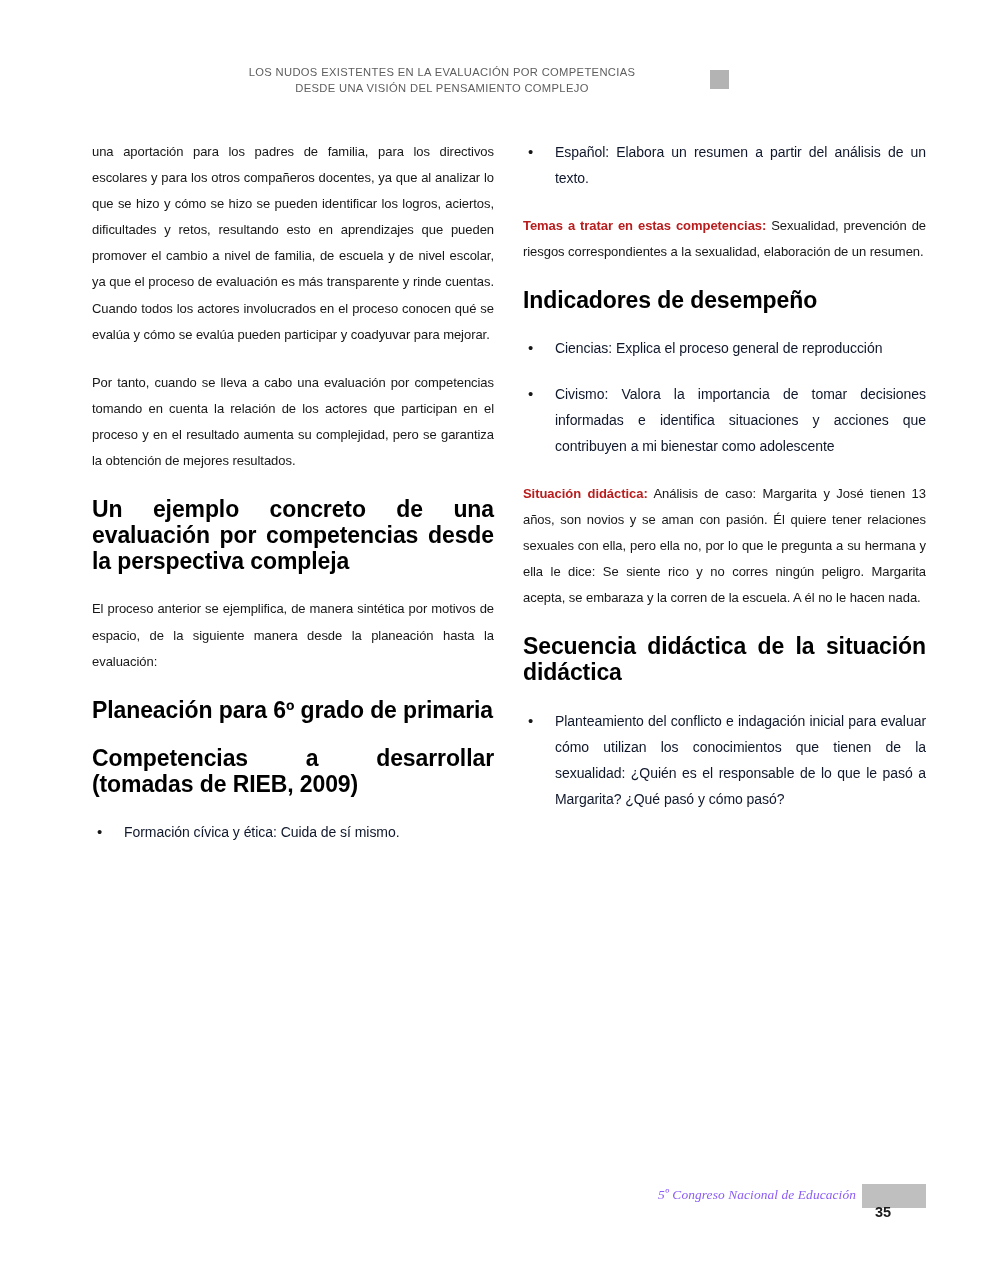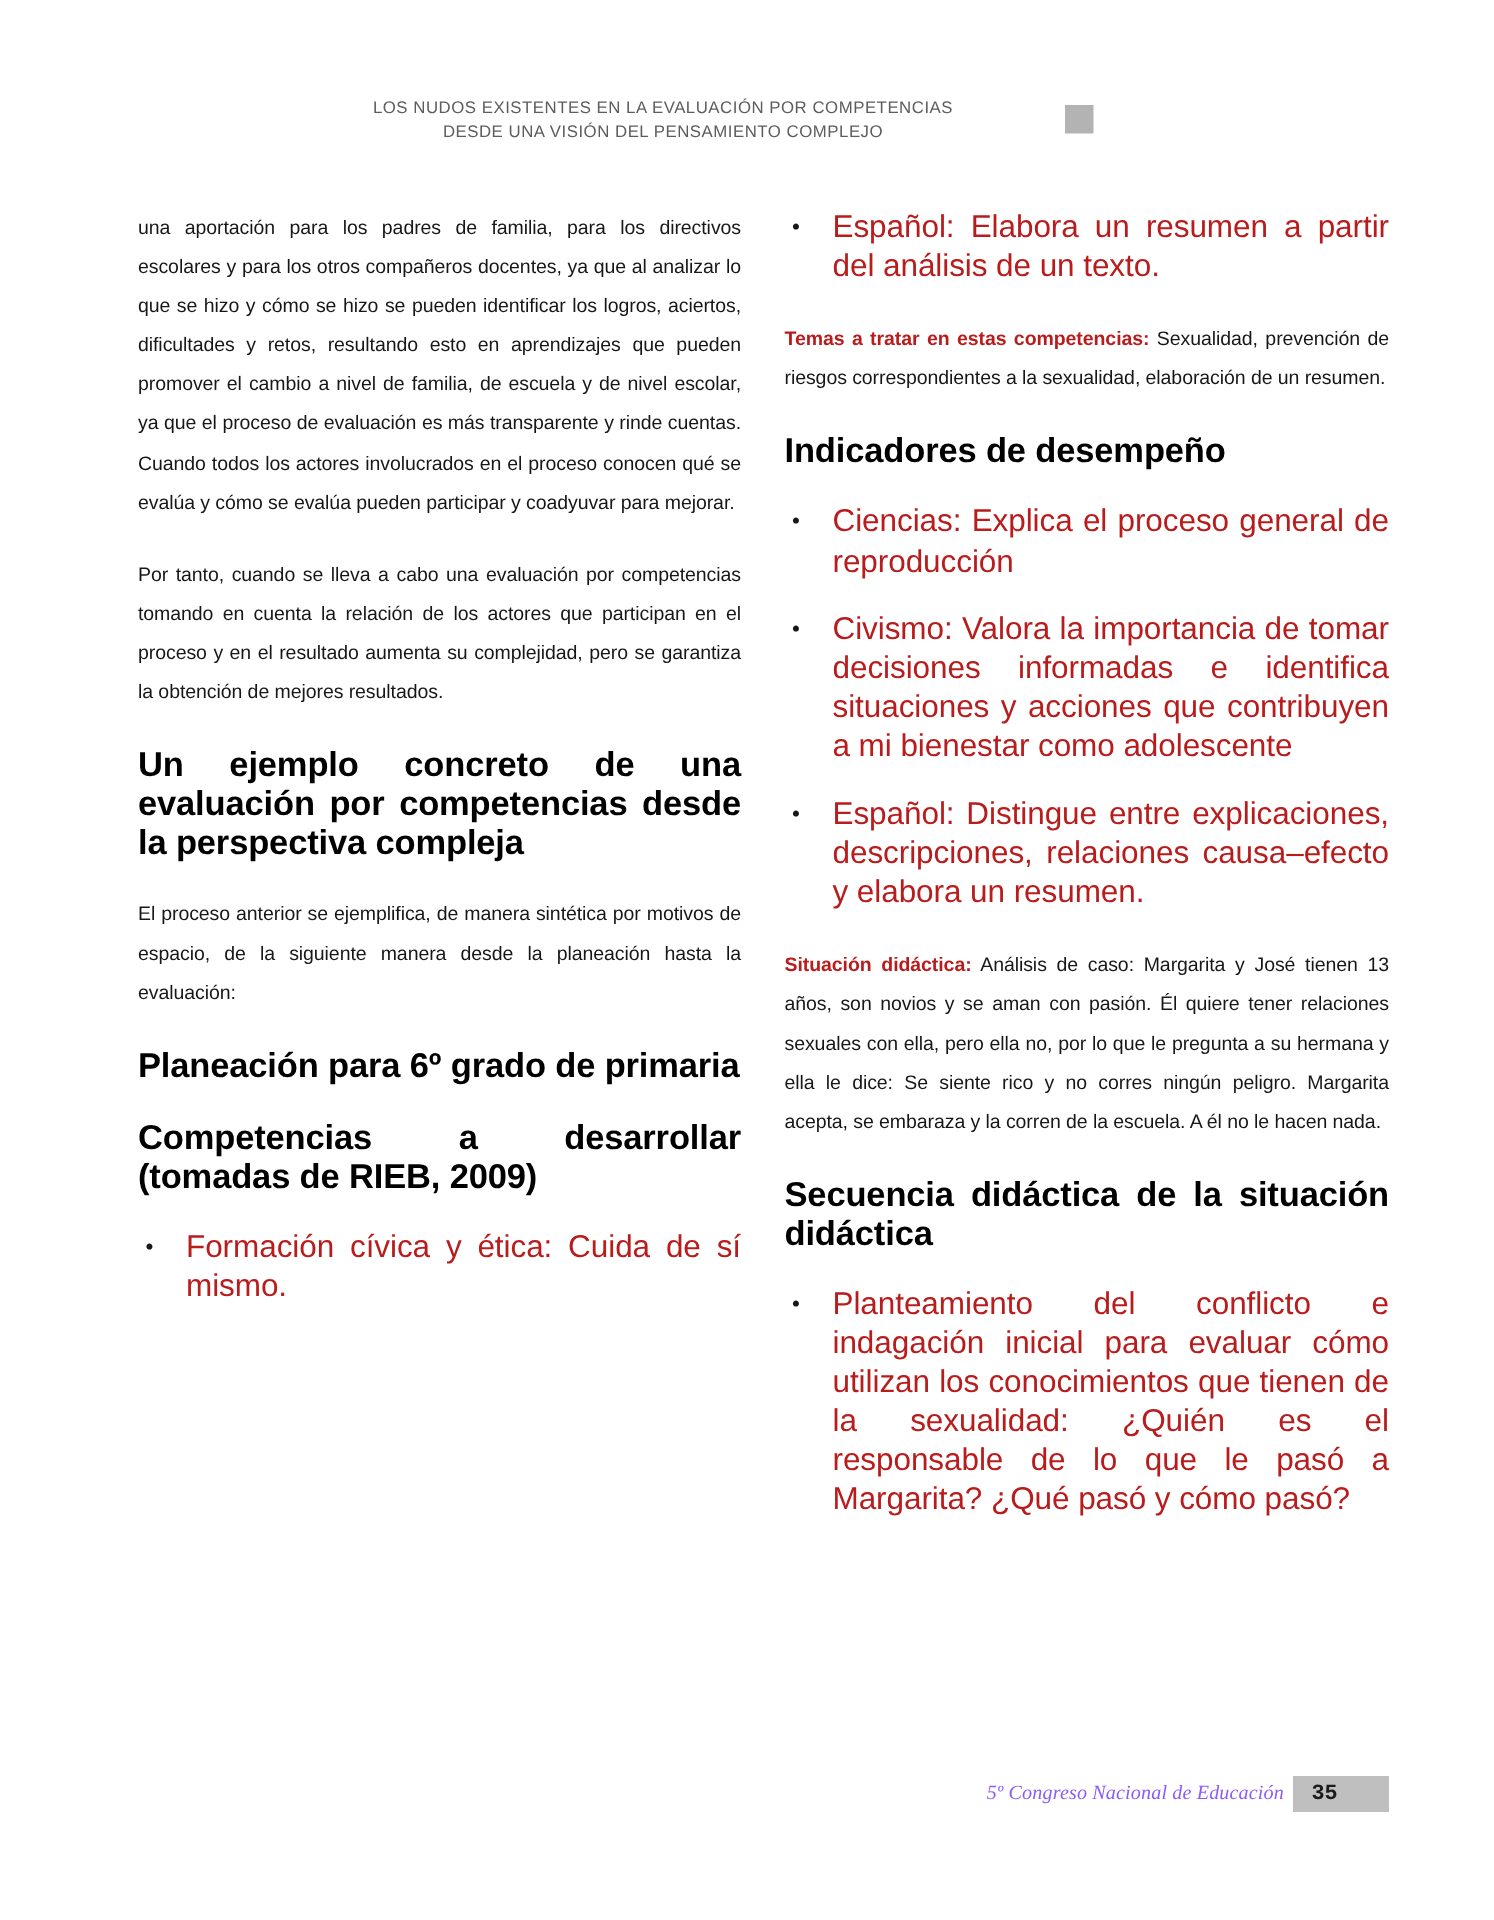--- a/index.html
+++ b/index.html
@@ -89,26 +89,26 @@
   .bullet-list {
     margin: 0 0 22px 0;
     padding: 0;
     list-style: none;
   }
   .bullet-item {
     position: relative;
     margin: 0 0 19px 0;
     padding-left: 32px;
     font-family: "Liberation Sans", sans-serif;
-    font-size: 21px;
+    font-size: 14px;
     line-height: 26.1px;
     text-align: justify;
     text-justify: inter-word;
     letter-spacing: -0.05px;
-    color: #b91c1c;
+    color: #0f172a;
   }
   .bullet-item:last-child { margin-bottom: 0; }
   .bullet-item::before {
     content: "\2022";
     position: absolute;
     left: 5px;
     top: 0;
     font-size: 15px;
     line-height: 26.1px;
     color: #171717;
@@ -142,26 +142,26 @@
     position: absolute;
     left: 862px;
     top: 0;
     width: 64px;
     height: 24px;
     background: #bfbfbf;
   }
   .footer-page {
     position: absolute;
     left: 862px;
-    top: 0;
+    top: 16px;
     width: 42px;
     height: 24px;
     line-height: 24px;
     text-align: center;
-    font-family: Liberation Mono, monospace;
+    font-family: Liberation Sans, sans-serif;
     font-weight: bold;
     font-size: 14.5px;
     color: #1a1a1a;
   }
 </style>
 </head>
 <body>
 
 <div id="page">
 
@@ -199,21 +199,20 @@
       <li class="bullet-item">Español: Elabora un resumen a partir del análisis de un texto.</li>
     </ul>
 
     <p class="para mixed"><span class="lead-bold">Temas a tratar en estas competencias:</span><span> Sexualidad, prevención de riesgos correspondientes a la sexualidad, elaboración de un resumen.</span></p>
 
     <h3 class="heading nojust">Indicadores de desempeño</h3>
 
     <ul class="bullet-list">
       <li class="bullet-item">Ciencias: Explica el proceso general de reproducción</li>
       <li class="bullet-item">Civismo: Valora la importancia de tomar decisiones informadas e identifica situaciones y acciones que contribuyen a mi bienestar como adolescente</li>
-      <li class="bullet-item">Español: Distingue entre explicaciones, descripciones, relaciones causa–efecto y elabora un resumen.</li>
     </ul>
 
     <p class="para mixed"><span class="lead-bold">Situación didáctica:</span><span> Análisis de caso: Margarita y José tienen 13 años, son novios y se aman con pasión. Él quiere tener relaciones sexuales con ella, pero ella no, por lo que le pregunta a su hermana y ella le dice: Se siente rico y no corres ningún peligro. Margarita acepta, se embaraza y la corren de la escuela. A él no le hacen nada.</span></p>
 
     <h3 class="heading">Secuencia didáctica de la situación didáctica</h3>
 
     <ul class="bullet-list">
       <li class="bullet-item">Planteamiento del conflicto e indagación inicial para evaluar cómo utilizan los conocimientos que tienen de la sexualidad: ¿Quién es el responsable de lo que le pasó a Margarita? ¿Qué pasó y cómo pasó?</li>
     </ul>
 

